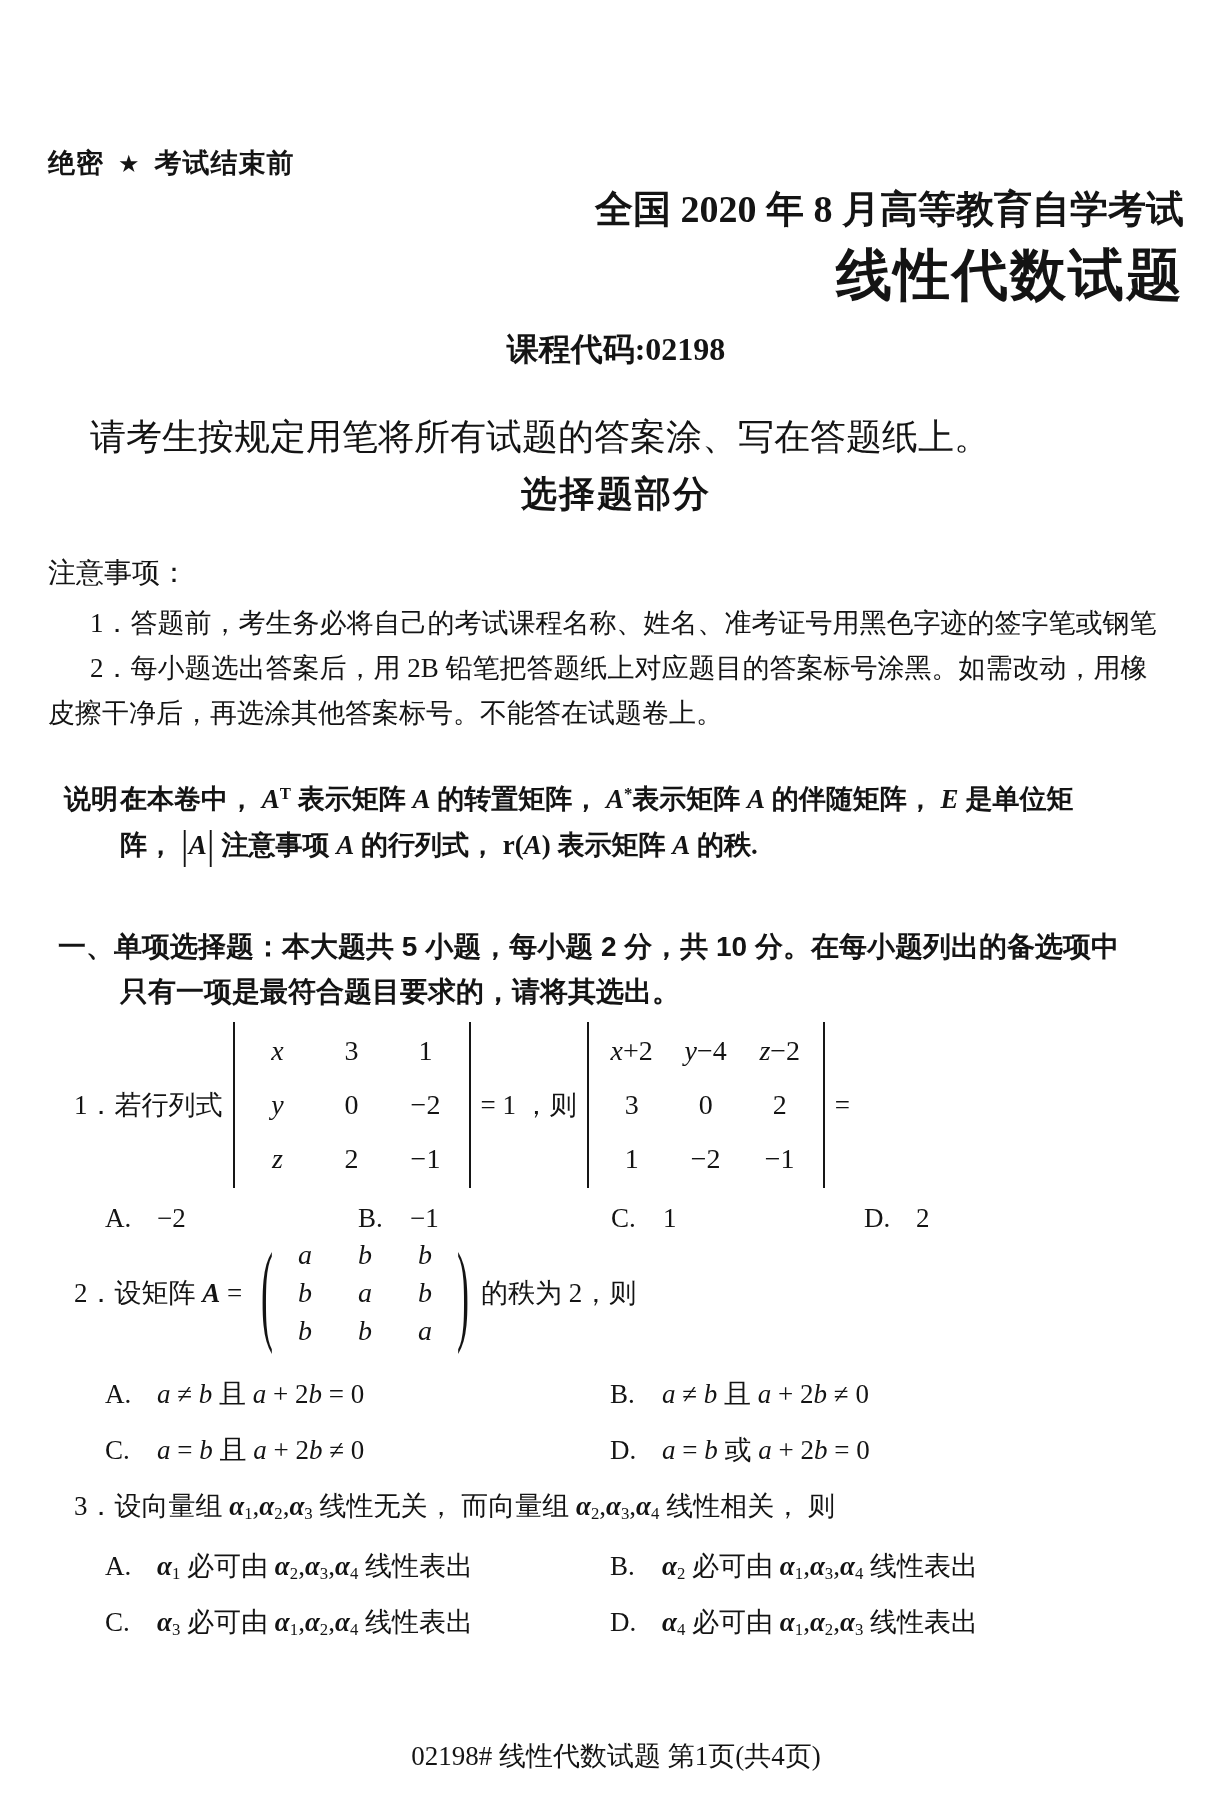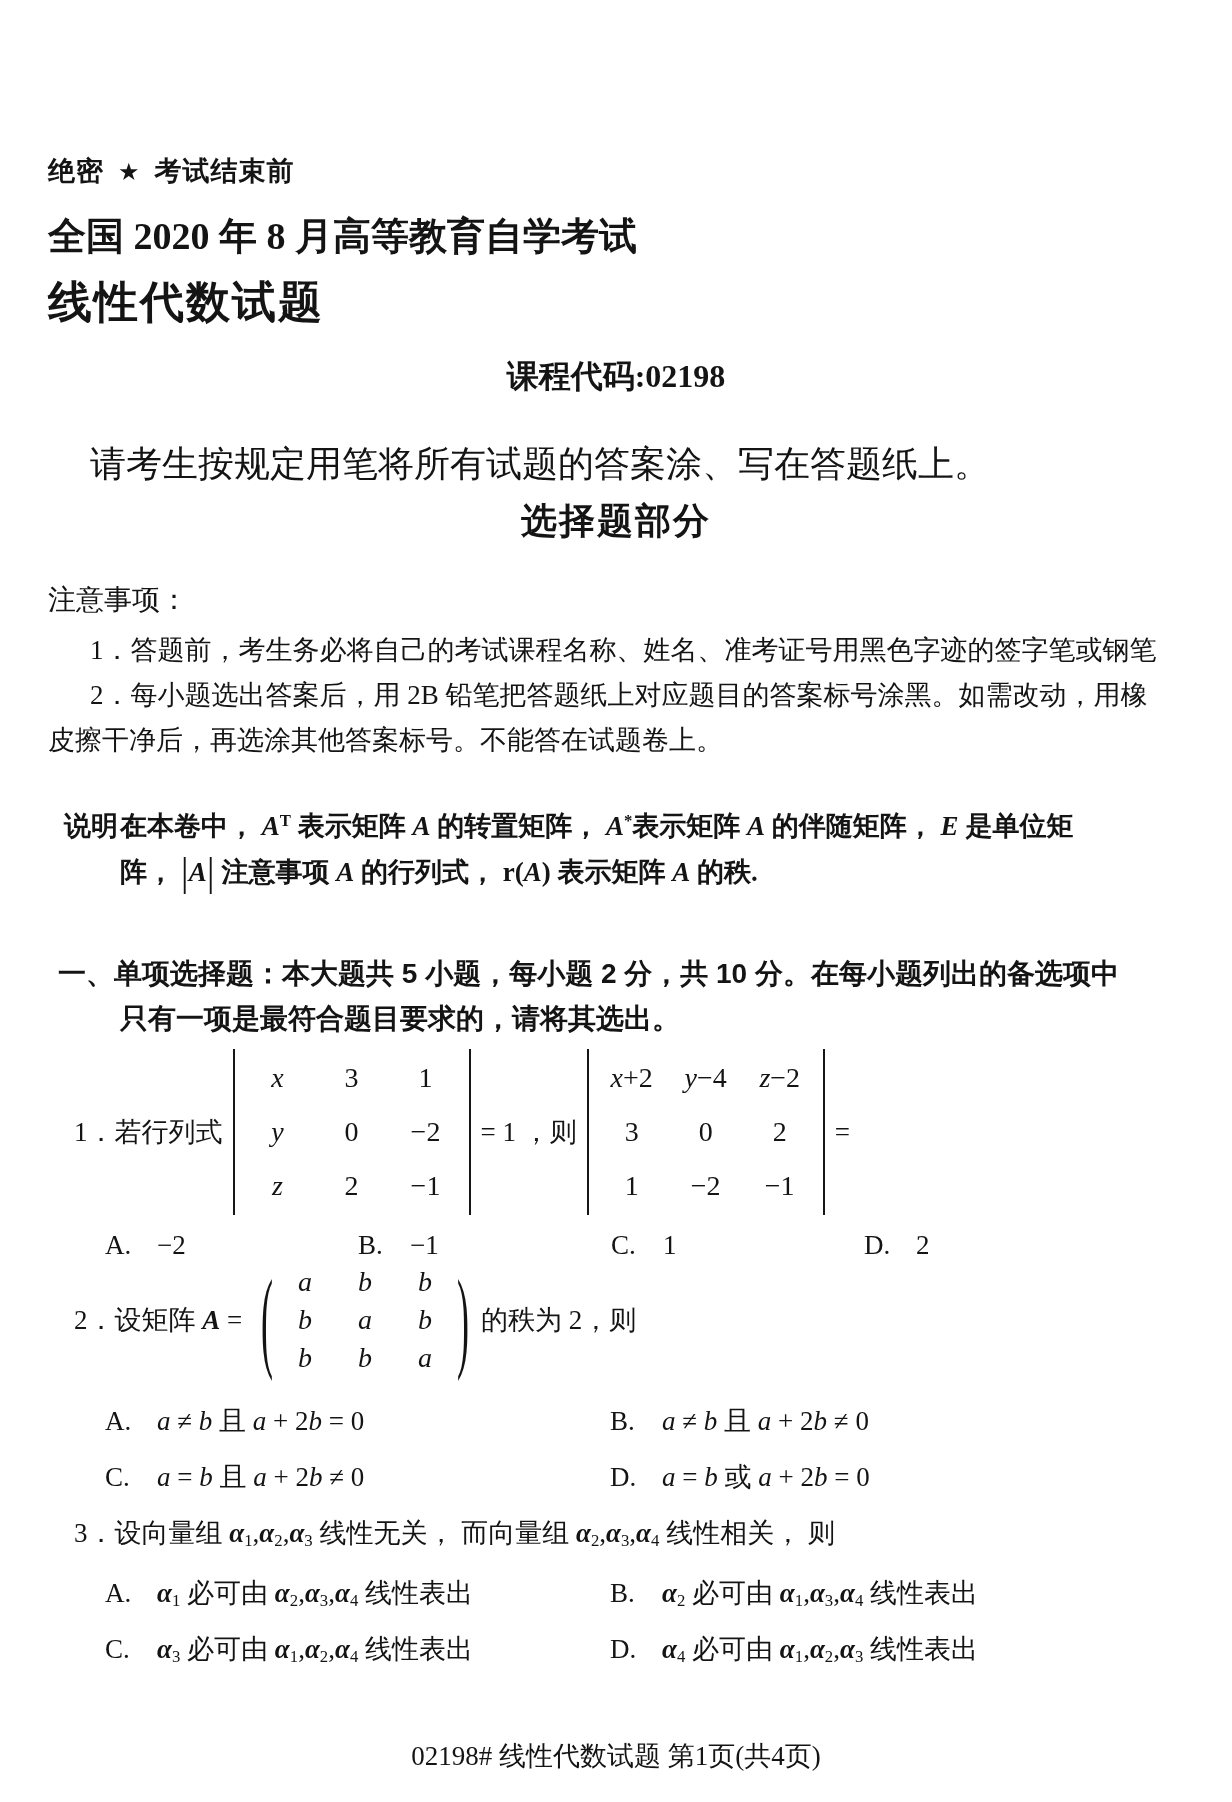--- a/index.html
+++ b/index.html
@@ -1,24 +1,24 @@
 <!DOCTYPE html>
 <html><head>
 <meta charset="utf-8">
 <title>02198 线性代数试题</title>
 <style>
   html,body{margin:0;padding:0;background:#ffffff;}
   body{width:1232px;height:1802px;font-family:"Liberation Serif","DejaVu Serif",serif;color:#141414;}
-  .page{position:relative;width:1232px;height:1802px;padding:8px 48px;box-sizing:border-box;overflow:hidden;background:#ffffff;}
+  .page{position:relative;width:1232px;height:1802px;padding:0 48px;box-sizing:border-box;overflow:hidden;background:#ffffff;}
 
   .secrecy{margin-top:146px;font-family:"Liberation Sans","DejaVu Sans",sans-serif;font-weight:700;font-size:27px;line-height:34px;letter-spacing:1px;}
   .secrecy .star{margin:0 14px;font-size:24px;}
 
-  .title1{margin-top:23px;text-align:left;font-weight:700;font-size:38px;line-height:48px;font-family:"Liberation Serif","DejaVu Serif",serif;}
-  .title2{margin-top:8px;text-align:left;font-weight:700;font-size:44px;line-height:68px;font-family:"Liberation Sans","DejaVu Sans",sans-serif;letter-spacing:2px;}
+  .title1{margin-top:4px;text-align:right;font-weight:700;font-size:38px;line-height:48px;font-family:"Liberation Serif","DejaVu Serif",serif;}
+  .title2{margin-top:8px;text-align:right;font-weight:700;font-size:56px;line-height:68px;font-family:"Liberation Sans","DejaVu Sans",sans-serif;letter-spacing:2px;}
   .course{margin-top:20px;text-align:center;font-weight:700;font-size:32px;line-height:40px;}
 
   .preamble{margin:50px 0 0 0;font-size:36px;line-height:36px;padding-left:42px;white-space:nowrap;}
   .sectionTitle{margin-top:16px;text-align:center;font-family:Liberation Serif, serif;font-weight:700;font-size:36px;line-height:46px;letter-spacing:2px;}
   .noticeTitle{margin-top:38px;font-family:"Liberation Sans","DejaVu Sans",sans-serif;font-weight:400;font-size:28px;line-height:36px;}
   .noticeLines{margin-top:10px;}
   .nline{margin:0;font-size:27px;line-height:45px;white-space:nowrap;}
   .nline.indent{padding-left:42px;}
 
   .explain{position:relative;margin-top:40px;padding-left:72px;font-weight:700;}

